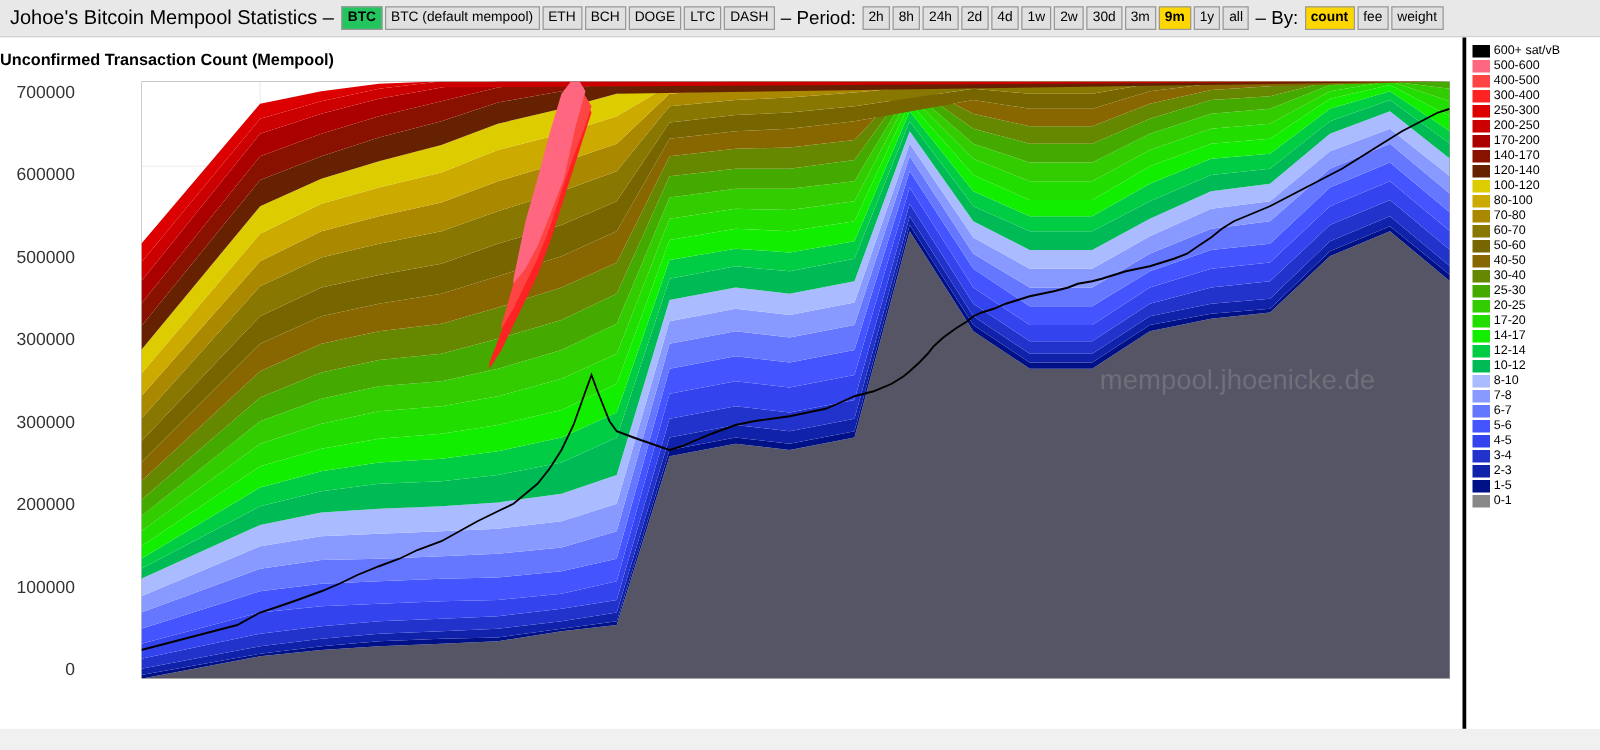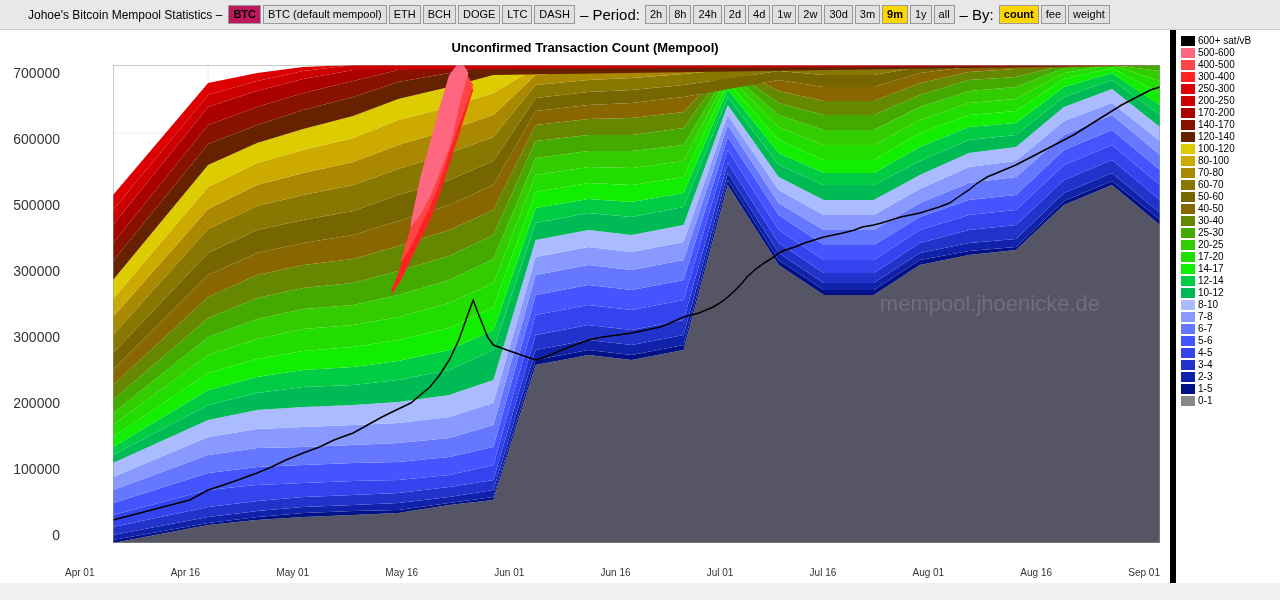--- a/index.html
+++ b/index.html
@@ -9,44 +9,43 @@
       background: #e8e8e8;
       border-bottom: 1px solid #ccc;
       padding: 5px 8px;
       display: flex;
       align-items: center;
       flex-wrap: wrap;
       gap: 2px;
     }
 
     .header-title {
-      font-size: 12px;
+      font-size: 16px;
       font-weight: normal;
       margin-right: 4px;
-      margin-left: 20px;
     }
 
     .nav-btn {
       display: inline-block;
       padding: 1px 4px;
       border: 1px solid #999;
       background: #e0e0e0;
       cursor: pointer;
       font-size: 11px;
       line-height: 1.4;
     }
 
     .nav-btn.active {
       background: #ffd700;
       border-color: #999;
       font-weight: bold;
     }
 
     .nav-btn.btc-active {
-      background: #be185d;
+      background: #22c55e;
       font-weight: bold;
     }
 
     .separator {
       margin: 0 3px;
       font-size: 15px;
     }
 
     #chart-container {
       display: flex;
@@ -54,21 +53,20 @@
       height: 553px;
       background: white;
       position: relative;
     }
 
     #chart-title {
       position: absolute;
       top: 10px;
       left: 0;
       right: 0;
-      text-align: center;
       font-size: 13px;
       font-weight: bold;
     }
 
     #chart-svg-container {
       position: absolute;
       top: 35px;
       left: 65px;
       right: 10px;
       bottom: 40px;
@@ -115,21 +113,21 @@
     }
 
     .x-label {
       font-size: 10px;
       color: #333;
     }
 
     #legend {
       width: 110px;
       background: white;
-      border-left: 6px solid #000000;
+      border-left: 3px solid #000000;
       padding: 5px 5px;
       display: flex;
       flex-direction: column;
       gap: 1px;
       font-size: 10px;
       overflow-y: auto;
     }
 
     .legend-item {
       display: flex;
@@ -349,33 +347,20 @@
         "></polygon>
 
         <polyline fill="none" stroke="#000000" stroke-width="1.5" points="
           0,455 20,450 40,445 60,440 80,435 99,425 115,420 130,415 150,408 165,402 180,395 198,388 215,382 230,375 250,368 265,360 280,352 297,344 310,338 320,330 330,322 340,310 350,295 360,275 370,248 375,235 380,248 385,260 390,272 396,280 410,285 425,290 440,295 450,292 460,288 475,282 495,275 510,272 525,270 540,268 555,265 570,262 580,258 594,252 610,248 625,242 635,236 640,232 648,225 655,218 660,212 668,205 678,198 688,192 693,188 700,185 710,182 720,178 730,175 740,172 750,170 760,168 772,165 780,162 792,160 800,158 810,155 820,152 830,150 840,148 850,145 860,142 871,138 880,132 891,125 900,118 910,112 920,108 930,104 940,100 950,95 960,90 970,85 980,80 990,75 1000,70 1010,64 1020,58 1030,52 1040,46 1050,40 1060,35 1070,30 1080,25 1090,22
         "></polyline>
 
         <rect x="0" y="0" width="1090" height="478" fill="none" stroke="#999" stroke-width="1"></rect>
       </svg>
     </div>
 
-    <div id="x-axis">
-      <span class="x-label">Apr 01</span>
-      <span class="x-label">Apr 16</span>
-      <span class="x-label">May 01</span>
-      <span class="x-label">May 16</span>
-      <span class="x-label">Jun 01</span>
-      <span class="x-label">Jun 16</span>
-      <span class="x-label">Jul 01</span>
-      <span class="x-label">Jul 16</span>
-      <span class="x-label">Aug 01</span>
-      <span class="x-label">Aug 16</span>
-      <span class="x-label">Sep 01</span>
-    </div>
   </div>
 
   <div id="legend">
     <div class="legend-item">
       <div class="legend-color" style="background:#000000;"></div>
       <span class="legend-label">600+ sat/vB</span>
     </div>
     <div class="legend-item">
       <div class="legend-color" style="background:#ff6680;"></div>
       <span class="legend-label">500-600</span>

